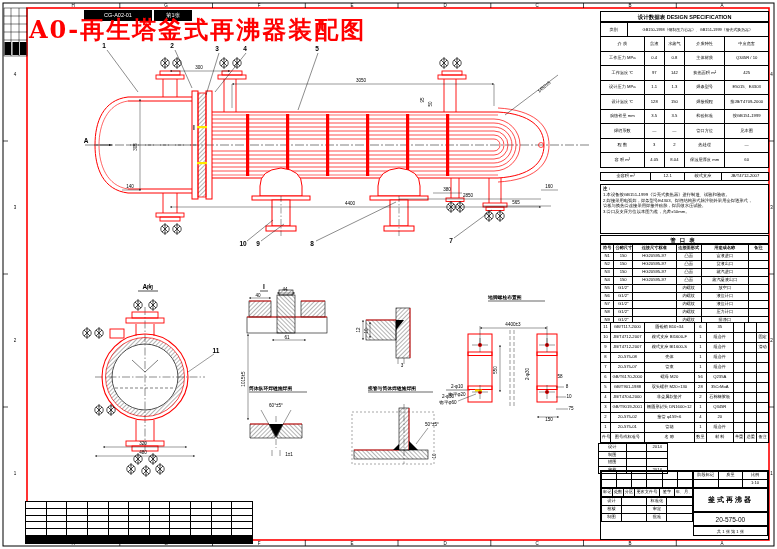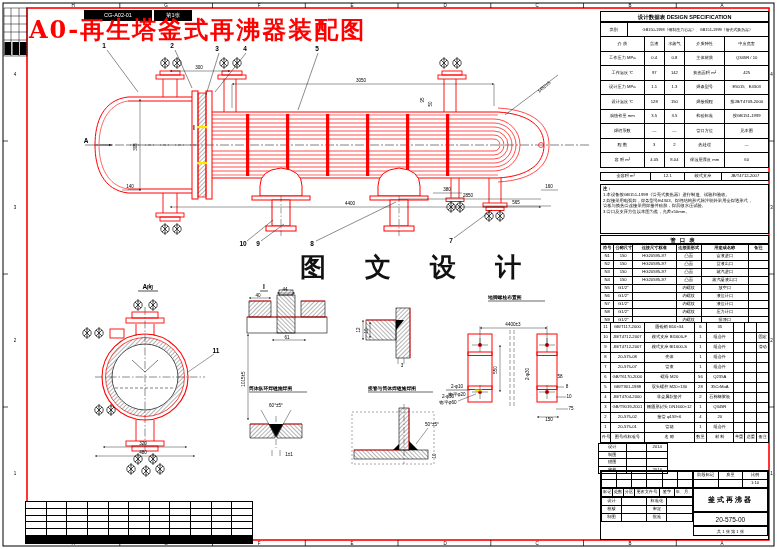--- a/index.html
+++ b/index.html
@@ -374,21 +374,20 @@
     <text class="dim" x="571" y="410">75</text>
     <text class="dim" x="549" y="421">150</text>
     <text class="dim" x="448" y="398">2-φ30</text>
     <text class="dim" x="448" y="404">锪平φ60</text>
   </g>
 </svg>
 
 <div class="ov codebox" style="left:84px;top:10px;width:68px;height:11px;">CG-A02-01</div>
 <div class="ov codebox" style="left:154px;top:10px;width:38px;height:11px;">第1张</div>
 <div id="main-title" class="ov" style="left:29px;top:14px;">A0-再生塔釜式再沸器装配图</div>
-<div id="watermark" class="ov" style="left:300px;top:250px;">图 文 设 计</div>
 
 <div class="ov blockhead" style="left:600px;top:11px;width:169px;height:11px;line-height:11px;">设计数据表  DESIGN SPECIFICATION</div>
 <div class="ov tbl" style="left:600px;top:22px;width:169px;">
   <table>
     <tbody>
           <tr>
       <td style="width:14%;height:14px;">类别</td>
       <td style="height:14px;white-space:normal;font-size:3.9px;">GB150-1998《钢制压力容器》、GB151-1999《管壳式换热器》</td>
     </tr>
   </tbody>

